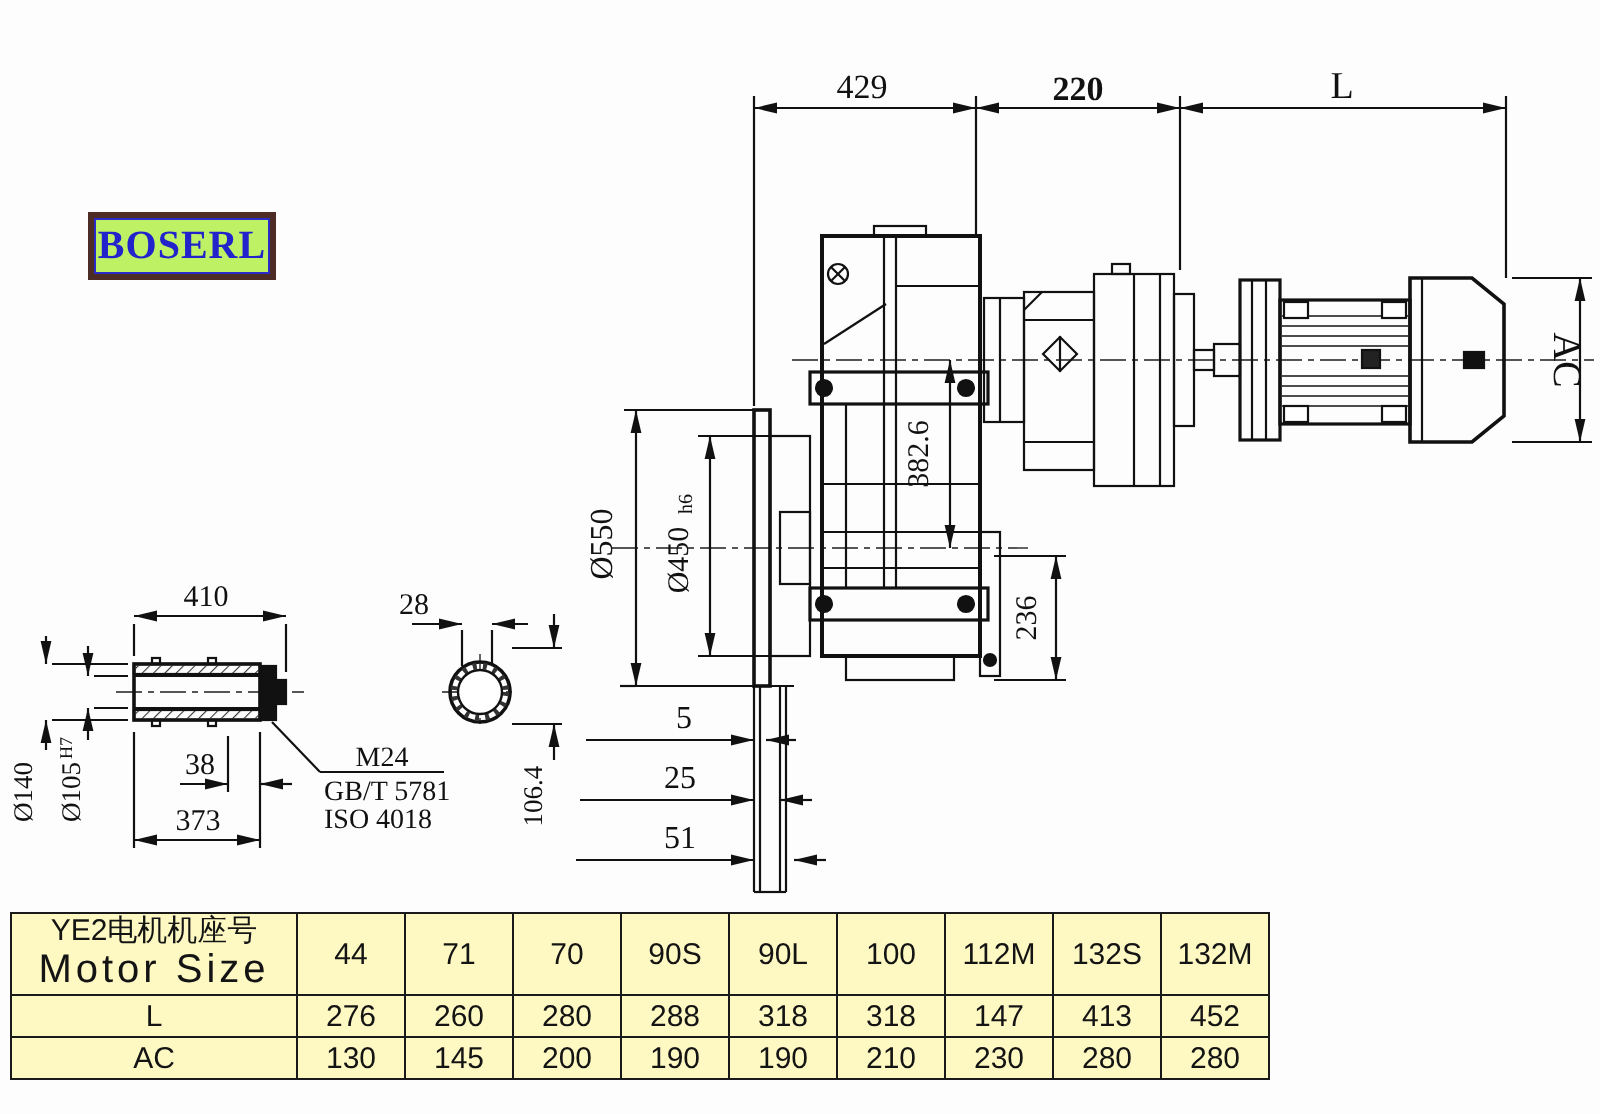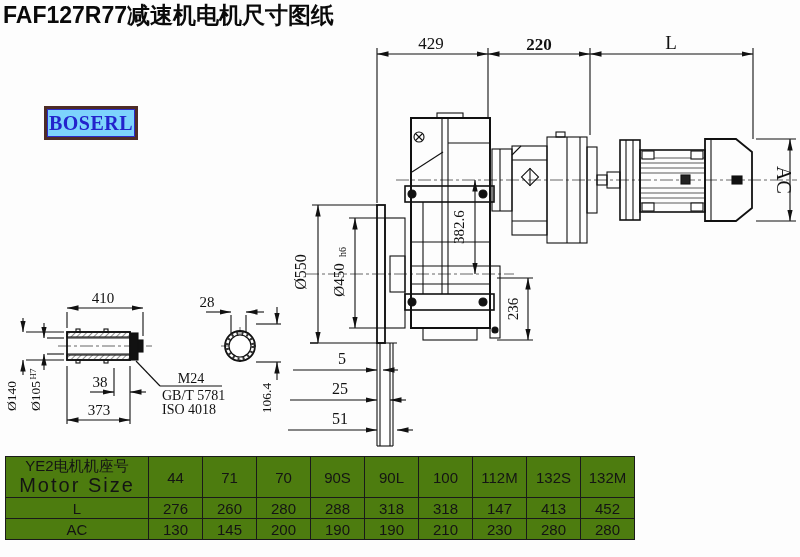--- a/index.html
+++ b/index.html
@@ -1,29 +1,29 @@
 <!DOCTYPE html>
 <html><head>
 <meta charset="utf-8">
 <style>
   html,body{margin:0;padding:0;background:#ffffff;}
   #stage{position:relative;width:800px;height:557px;background:#fdfdfd;overflow:hidden;
          font-family:"Liberation Sans",sans-serif;}
   #title{position:absolute;left:3px;top:0px;font-size:23px;font-weight:bold;color:#0a0a0a;
          font-family:"Liberation Sans",sans-serif;white-space:nowrap;}
   #logo{position:absolute;left:44px;top:106px;width:88px;height:28px;border:3px solid #4e2c26;
-        background:#7dd3fc;display:flex;align-items:center;justify-content:center;}
+        background:#bef264;display:flex;align-items:center;justify-content:center;}
   #logo .inner{width:100%;height:100%;border:1px solid #2a2ac8;display:flex;align-items:center;
         justify-content:center;box-sizing:border-box;}
   #logo .txt{color:#2323cc;font-family:"Liberation Serif",serif;font-weight:bold;font-size:20px;
         letter-spacing:0.5px;line-height:1;}
   svg{position:absolute;left:0;top:0;}
   svg text{font-family:"Liberation Serif",serif;fill:#111;}
   .dim-table{position:absolute;left:5px;top:456px;border-collapse:collapse;table-layout:fixed;
-        color:#141414;background:#4d7c0f;}
+        color:#141414;background:#fef9c3;}
   .dim-table td{border:1.6px solid #1a1a1a;text-align:center;vertical-align:middle;
         padding:0;font-size:15px;overflow:hidden;white-space:nowrap;}
   .dim-table tr.hdr td{height:37px;}
   .dim-table tr.datarow td{height:20px;}
   .hcell .cn{font-size:15px;line-height:1.15;}
   .hcell .en{font-size:20px;line-height:1.15;letter-spacing:2px;}
 </style>
 </head>
 <body>
 
@@ -238,21 +238,20 @@
       <text x="40" y="396" font-size="13.5" text-anchor="middle" transform="rotate(-90 40 396)">Ø105</text>
       <text x="36" y="374" font-size="9" text-anchor="middle" transform="rotate(-90 36 374)">H7</text>
       <text x="191" y="383" font-size="14" text-anchor="middle">M24</text>
       <text x="162" y="400" font-size="14">GB/T 5781</text>
       <text x="162" y="414" font-size="14">ISO 4018</text>
       <text x="207" y="307" font-size="15" text-anchor="middle">28</text>
       <text x="271" y="398" font-size="13.5" text-anchor="middle" transform="rotate(-90 271 398)">106.4</text>
     </g>
   </svg>
 
-  <div id="title">FAF127R77减速机电机尺寸图纸</div>
 
   <div id="logo">
     <div class="inner">
       <span class="txt">BOSERL</span>
     </div>
   </div>
 
   <table class="dim-table">
     <colgroup>
       <col style="width:143px">

